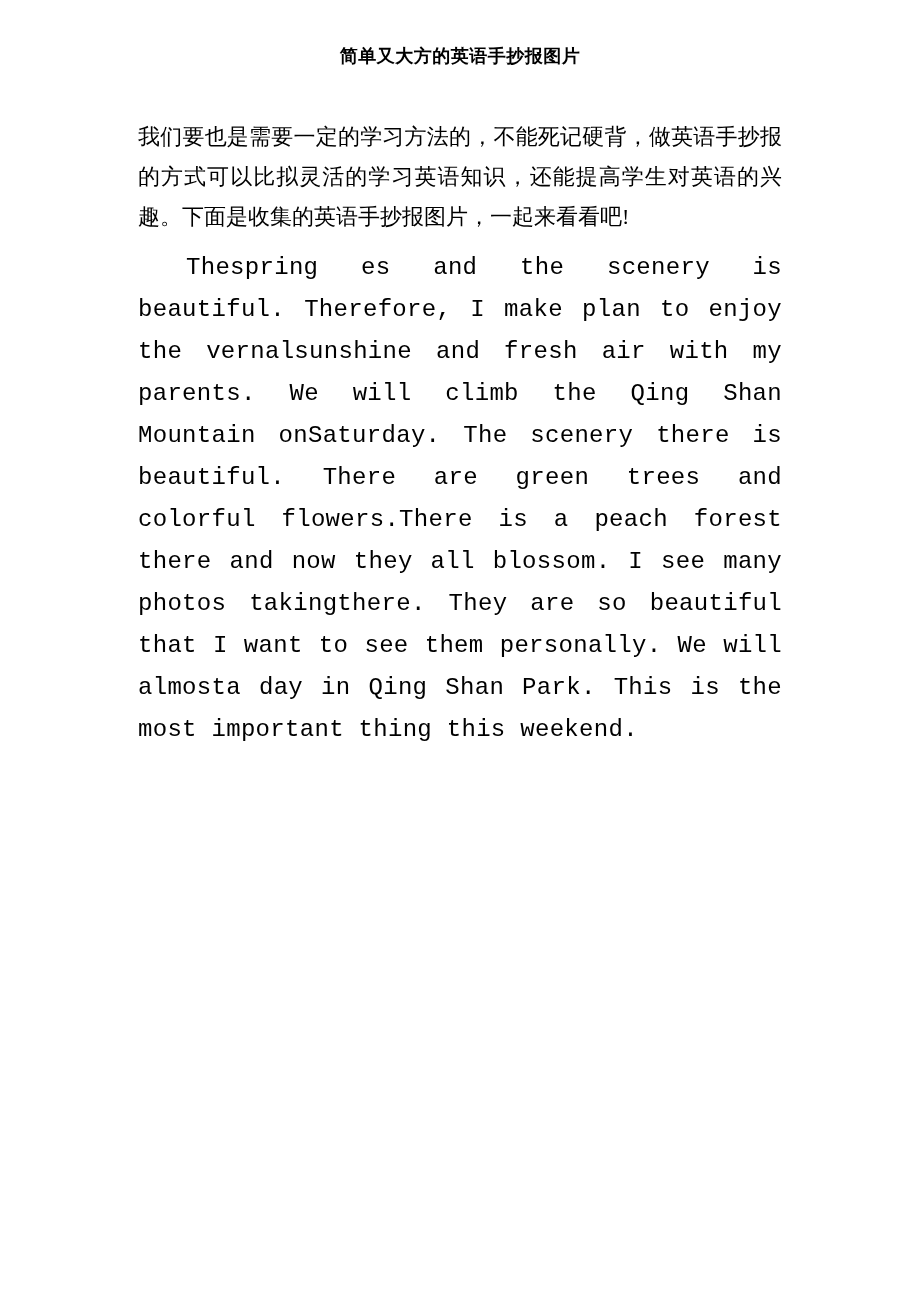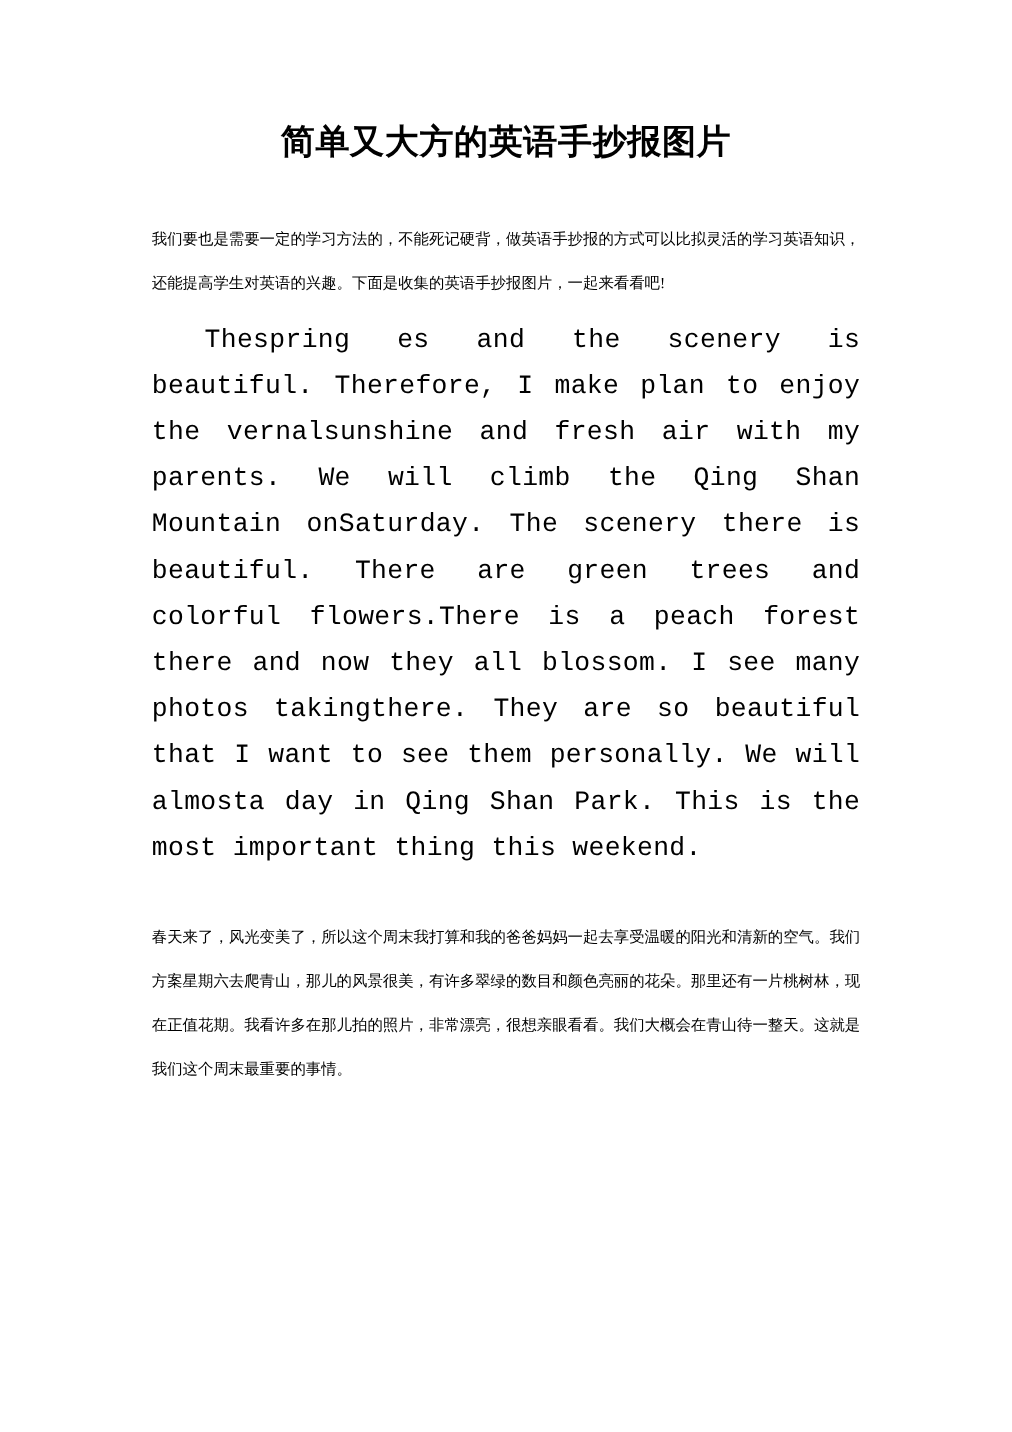--- a/index.html
+++ b/index.html
@@ -18,35 +18,35 @@
   }
   .content {
     position: absolute;
     left: 138px;
     top: 0;
     width: 644px;
   }
   .doc-title {
     font-family: "Liberation Serif", serif;
     font-weight: bold;
-    font-size: 31px;
+    font-size: 18px;
     text-align: center;
     color: #000000;
     margin: 0;
-    padding-top: 108px;
+    padding-top: 44px;
     letter-spacing: 0.5px;
   }
   .para {
     color: #000000;
     margin: 0;
     text-align: justify;
   }
   .para-cn {
     font-family: "Liberation Serif", serif;
-    font-size: 14px;
+    font-size: 22px;
     line-height: 40px;
     letter-spacing: 0px;
   }
   .para-en {
     font-family: "Liberation Mono", monospace;
     font-size: 24px;
     line-height: 42px;
     letter-spacing: 0.3px;
   }
   .indent {
@@ -68,19 +68,18 @@
     <div class="gap-1"></div>
 
     <p class="para para-cn">我们要也是需要一定的学习方法的，不能死记硬背，做英语手抄报的方式可以比拟灵活的学习英语知识，还能提高学生对英语的兴趣。下面是收集的英语手抄报图片，一起来看看吧!</p>
 
     <div class="gap-2"></div>
 
     <p class="para para-en indent">Thespring es and the scenery is beautiful. Therefore, I make plan to enjoy the vernalsunshine and fresh air with my parents. We will climb the Qing Shan Mountain onSaturday. The scenery there is beautiful. There are green trees and colorful flowers.There is a peach forest there and now they all blossom. I see many photos takingthere. They are so beautiful that I want to see them personally. We will almosta day in Qing Shan Park. This is the most important thing this weekend.</p>
 
     <div class="gap-3"></div>
 
-    <p class="para para-cn">春天来了，风光变美了，所以这个周末我打算和我的爸爸妈妈一起去享受温暖的阳光和清新的空气。我们方案星期六去爬青山，那儿的风景很美，有许多翠绿的数目和颜色亮丽的花朵。那里还有一片桃树林，现在正值花期。我看许多在那儿拍的照片，非常漂亮，很想亲眼看看。我们大概会在青山待一整天。这就是我们这个周末最重要的事情。</p>
 
     <div class="gap-4"></div>
 
 
   </div>
 </div>
 
 </body></html>

